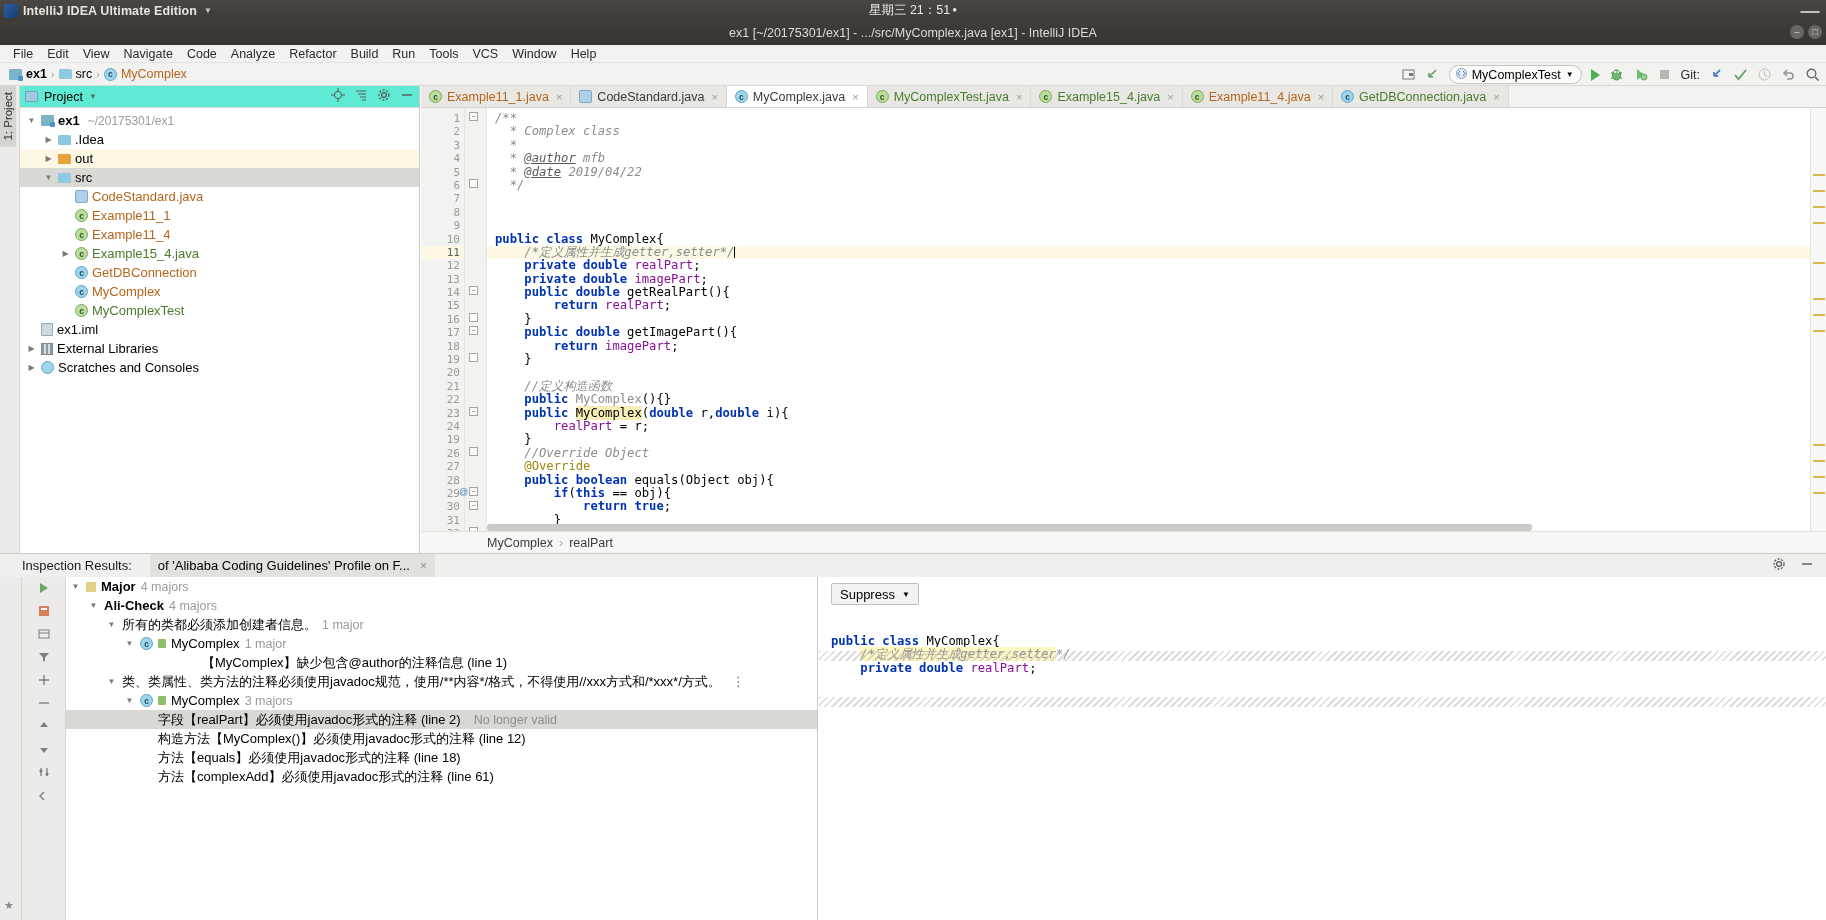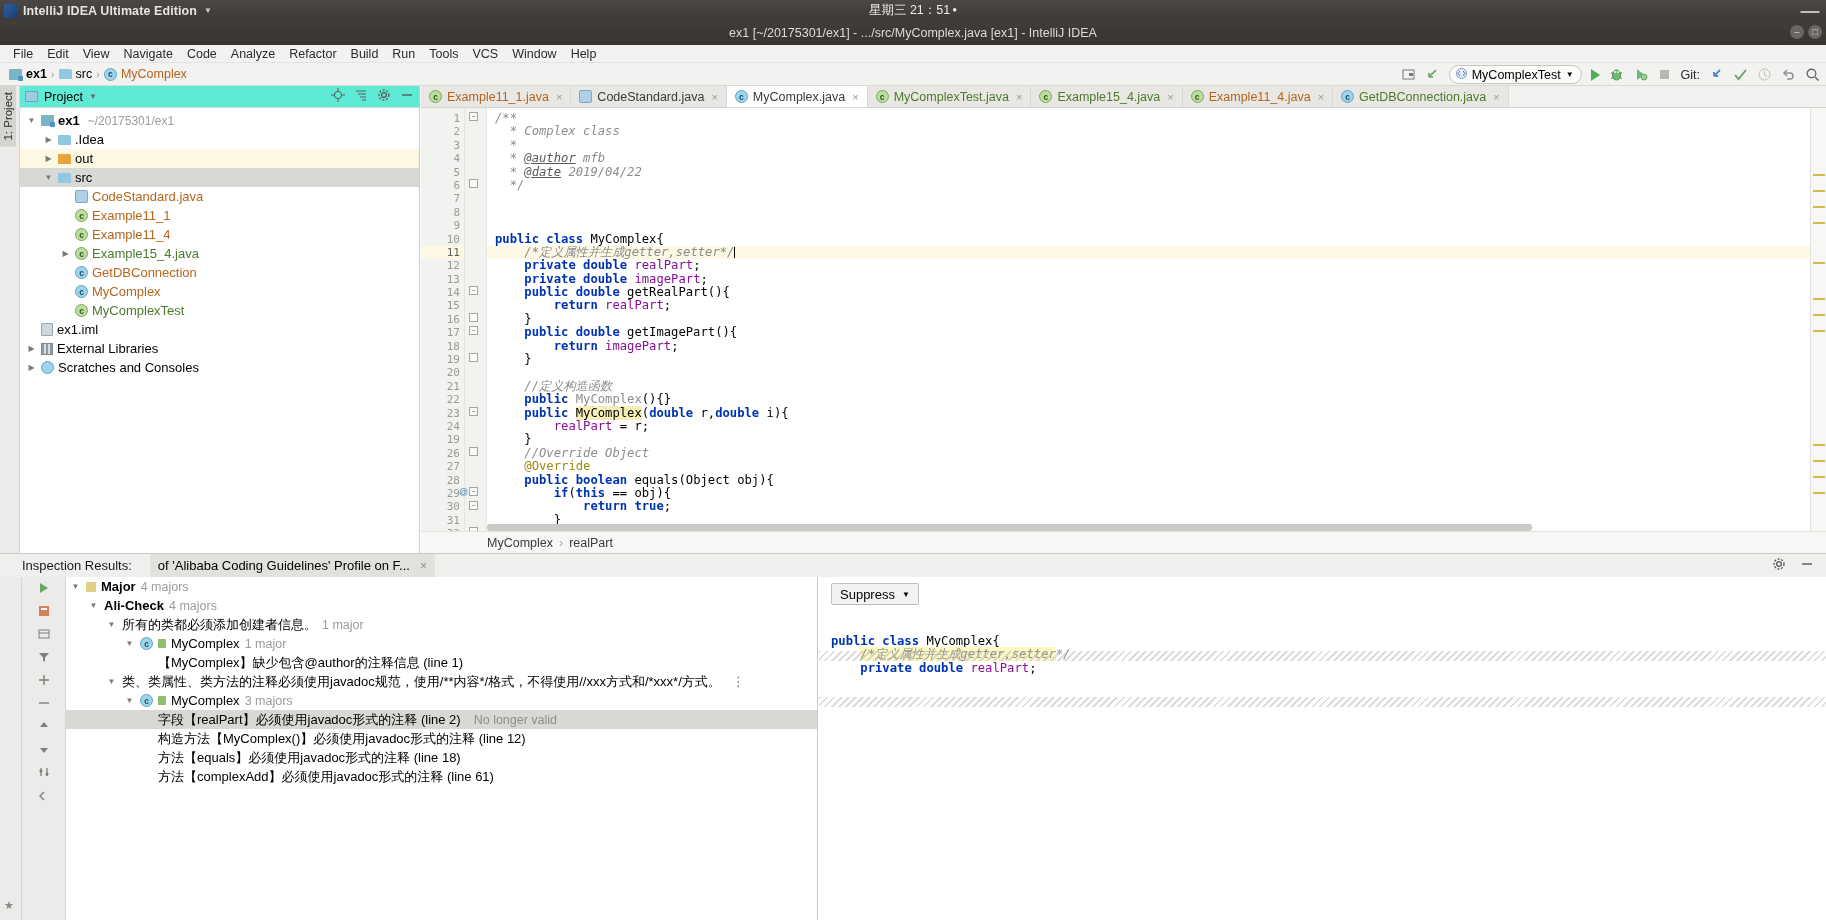--- a/index.html
+++ b/index.html
@@ -800,21 +800,21 @@
         <span>所有的类都必须添加创建者信息。</span>
         <span class="icount">1 major</span>
       </div>
       <div class="irow" style="padding-left: 58px;">
         <span class="tw">▼</span>
         <span class="ic-class">c</span>
         <span style="width: 8px; height: 9px; background: rgb(143, 191, 106); display: inline-block; border-radius: 1px;"></span>
         <span>MyComplex</span>
         <span class="icount">1 major</span>
       </div>
-      <div class="irow" style="padding-left: 76px;">
+      <div class="irow" style="padding-left: 120px;">
         <span class="tw"></span>
         <span>【MyComplex】缺少包含@author的注释信息 (line 1)</span>
       </div>
       <div class="irow" style="padding-left: 40px;">
         <span class="tw">▼</span>
         <span>类、类属性、类方法的注释必须使用javadoc规范，使用/**内容*/格式，不得使用//xxx方式和/*xxx*/方式。</span>
         <span class="dots">⋮</span>
       </div>
       <div class="irow" style="padding-left: 58px;">
         <span class="tw">▼</span>

